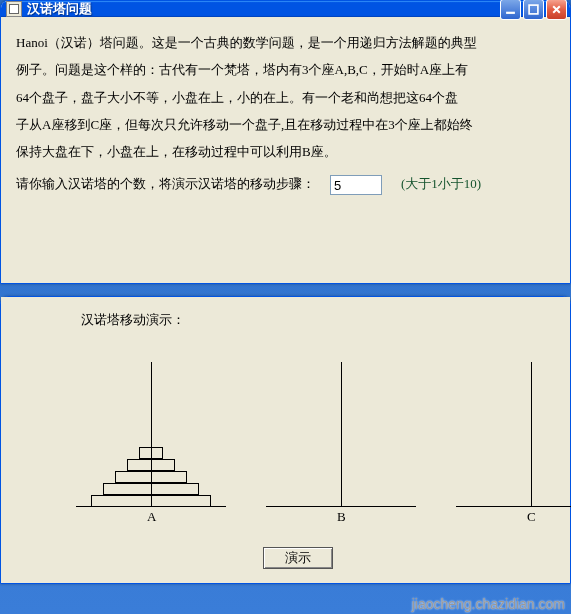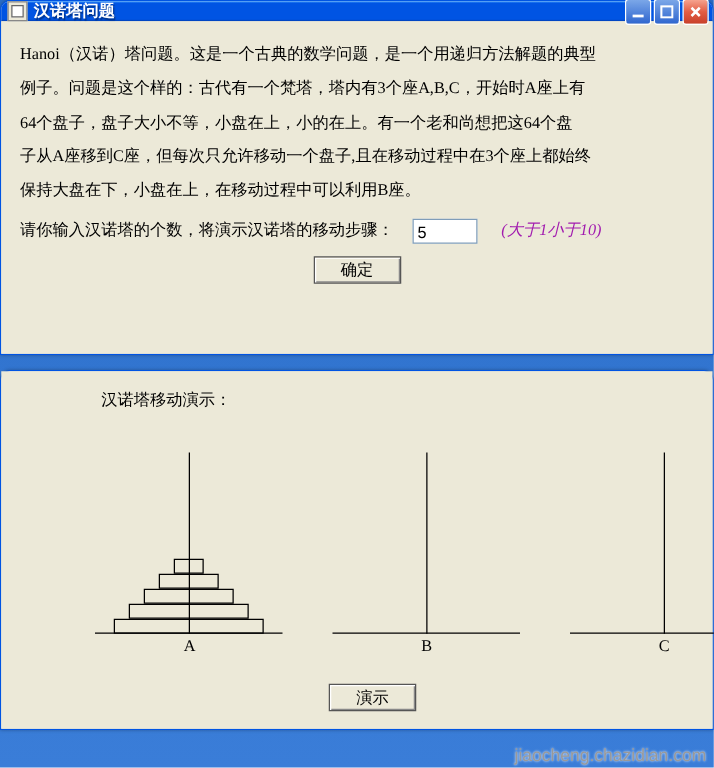--- a/index.html
+++ b/index.html
@@ -63,21 +63,21 @@
   }
   
   #w1 { left: 0; top: 0; width: 571px; }
   #w1 .client { height: 266px; }
   .desc { line-height: 2.1; color: #000; margin-bottom: 10px;}
   .inrow { display:flex; align-items:flex-start; gap:15px; margin-top:2px;}
   .inrow .lab { flex:0 0 auto; }
   .inrow input.num {
     width: 52px; height:20px; border:1px solid #7f9db9; background:#fff; font-size:13px; padding:1px 3px;
   }
-  .hint { color:#a21caf; margin-left:4px;font-style:italic;}
+  .hint { color:#14532d; margin-left:4px;}
   .btn {
     display:block; margin: 10px auto 0 auto;
     width:70px; height:22px;
     background:#ece9d8;
     border:1px solid #555;
     box-shadow: inset 1px 1px 0 #fff, inset -1px -1px 0 #888;
     font-size:13px; font-family:"SimSun",serif;
     cursor:pointer;
   }
   
@@ -130,21 +130,20 @@
       <div>例子。问题是这个样的：古代有一个梵塔，塔内有3个座A,B,C，开始时A座上有</div>
       <div>64个盘子，盘子大小不等，小盘在上，小的在上。有一个老和尚想把这64个盘</div>
       <div>子从A座移到C座，但每次只允许移动一个盘子,且在移动过程中在3个座上都始终</div>
       <div>保持大盘在下，小盘在上，在移动过程中可以利用B座。</div>
     </div>
     <div class="inrow">
       <span class="lab">请你输入汉诺塔的个数，将演示汉诺塔的移动步骤：</span>
       <input class="num" value="5" style="">
       <span class="hint">(大于1小于10)</span>
     </div>
-    <button class="btn">确定</button>
   </div>
 </div>
 
 <div class="window" id="w2">
   <div class="client">
     <div style="margin-left:40px;">汉诺塔移动演示：</div>
     <div class="canvas">
 
       <div class="peg" style="left:110px;">
         <div class="base" style="left:-75px;width:150px;"></div>

